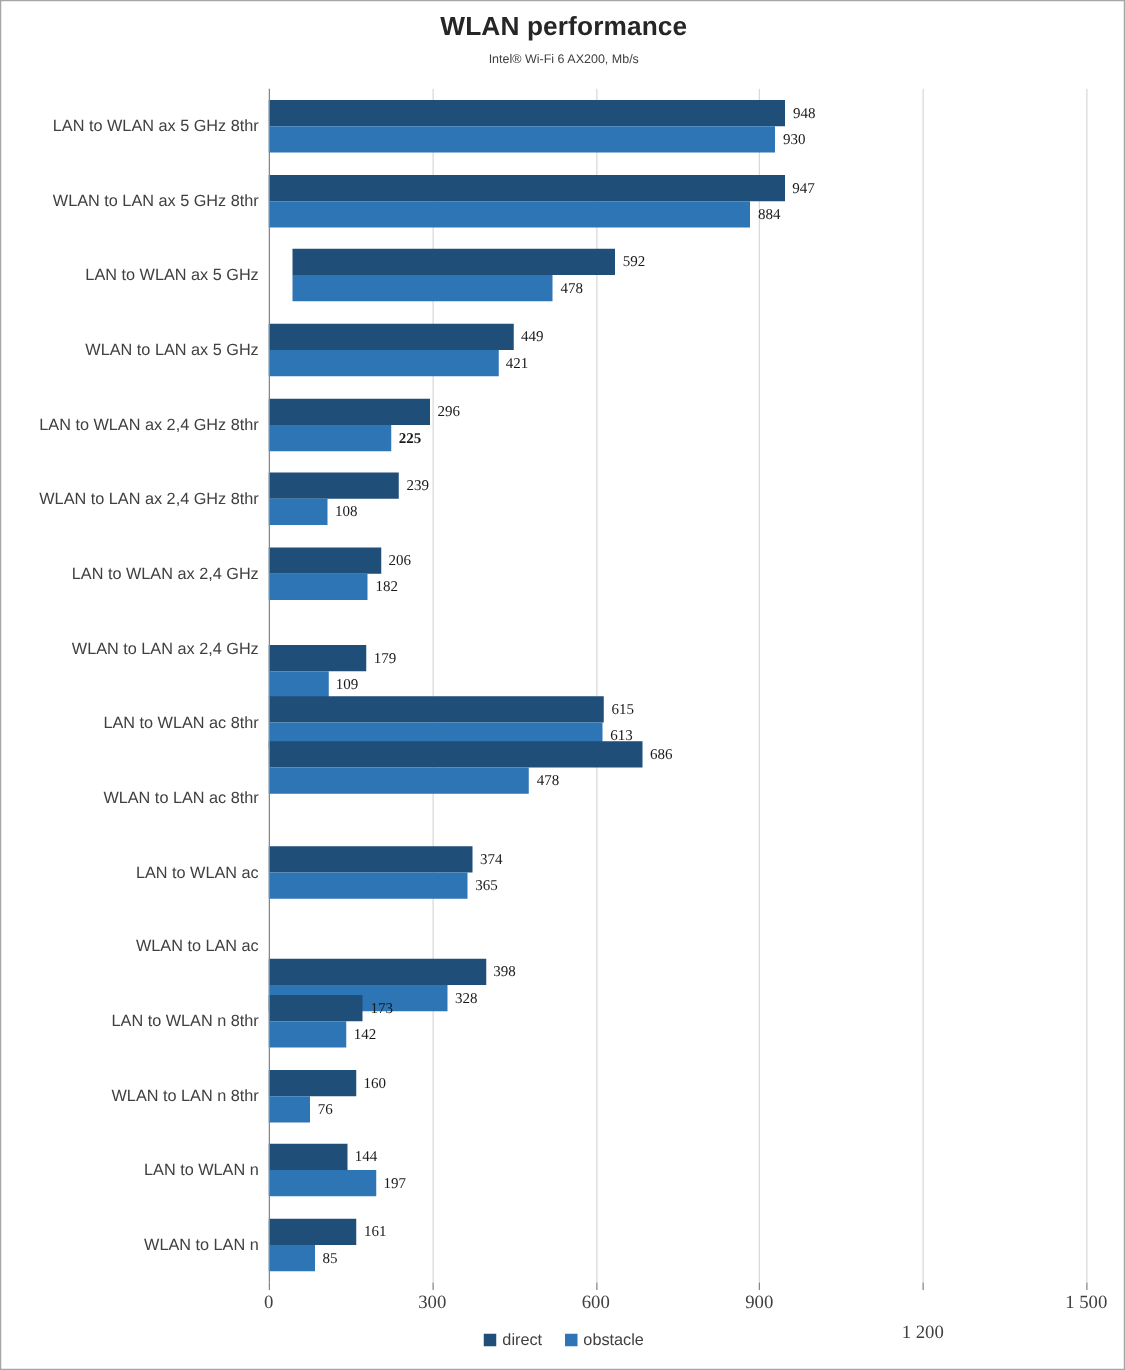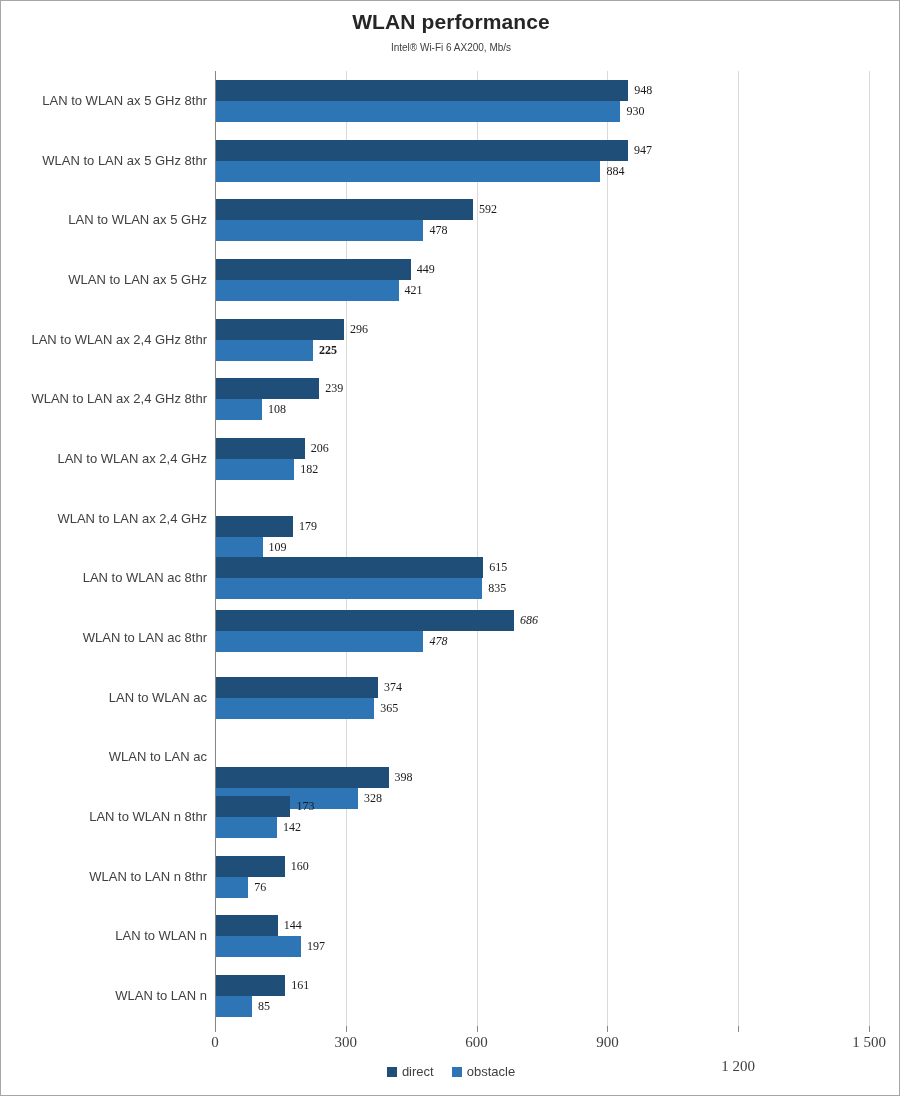--- a/index.html
+++ b/index.html
@@ -192,21 +192,21 @@
         <div class="bar-label direct" style="left: 413.328px;">948</div>
         <div class="bar obstacle" style="width: 405.48px; left: 0px;"></div>
         <div class="bar-label obstacle" style="left: 405.48px;">930</div>
       </div>
       <div class="cat-row" style="top: 68.5312px; height: 42px;">
         <div class="bar direct" style="width: 412.892px; left: 0px;"></div>
         <div class="bar-label direct" style="left: 412.892px;">947</div>
         <div class="bar obstacle" style="width: 385.424px; left: 0px;"></div>
         <div class="bar-label obstacle" style="left: 385.424px;">884</div>
       </div>
-      <div class="cat-row" style="top: 128.219px; height: 42px;">
+      <div class="cat-row" style="top: 128.219px; height: 42px; margin-left: 19px;">
         <div class="bar direct" style="width: 258.112px; left: 0px;"></div>
         <div class="bar-label direct" style="left: 258.112px;">592</div>
         <div class="bar obstacle" style="width: 208.408px; left: 0px;"></div>
         <div class="bar-label obstacle" style="left: 208.408px;">478</div>
       </div>
       <div class="cat-row" style="top: 187.906px; height: 42px;">
         <div class="bar direct" style="width: 195.764px; left: 0px;"></div>
         <div class="bar-label direct" style="left: 195.764px;">449</div>
         <div class="bar obstacle" style="width: 183.556px; left: 0px;"></div>
         <div class="bar-label obstacle" style="left: 183.556px;">421</div>
@@ -232,23 +232,23 @@
       <div class="cat-row" style="top: 445px; height: 42px;">
         <div class="bar direct" style="width: 78.044px; left: 0px;"></div>
         <div class="bar-label direct" style="left: 78.044px;">179</div>
         <div class="bar obstacle" style="width: 47.524px; left: 0px;"></div>
         <div class="bar-label obstacle" style="left: 47.524px;">109</div>
       </div>
       <div class="cat-row" style="top: 486.344px; height: 42px;">
         <div class="bar direct" style="width: 268.14px; left: 0px;"></div>
         <div class="bar-label direct" style="left: 268.14px;">615</div>
         <div class="bar obstacle" style="width: 267.268px; left: 0px;"></div>
-        <div class="bar-label obstacle" style="left: 267.268px;">835</div>
-      </div>
-      <div class="cat-row" style="top: 539px; height: 42px; font-style: italic;">
+        <div class="bar-label obstacle" style="left: 267.268px;">613</div>
+      </div>
+      <div class="cat-row" style="top: 522px; height: 42px;">
         <div class="bar direct" style="width: 299.096px; left: 0px;"></div>
         <div class="bar-label direct" style="left: 299.096px;">686</div>
         <div class="bar obstacle" style="width: 208.408px; left: 0px;"></div>
         <div class="bar-label obstacle" style="left: 208.408px;">478</div>
       </div>
       <div class="cat-row" style="top: 605.719px; height: 42px;">
         <div class="bar direct" style="width: 163.064px; left: 0px;"></div>
         <div class="bar-label direct" style="left: 163.064px;">374</div>
         <div class="bar obstacle" style="width: 159.14px; left: 0px;"></div>
         <div class="bar-label obstacle" style="left: 159.14px;">365</div>

